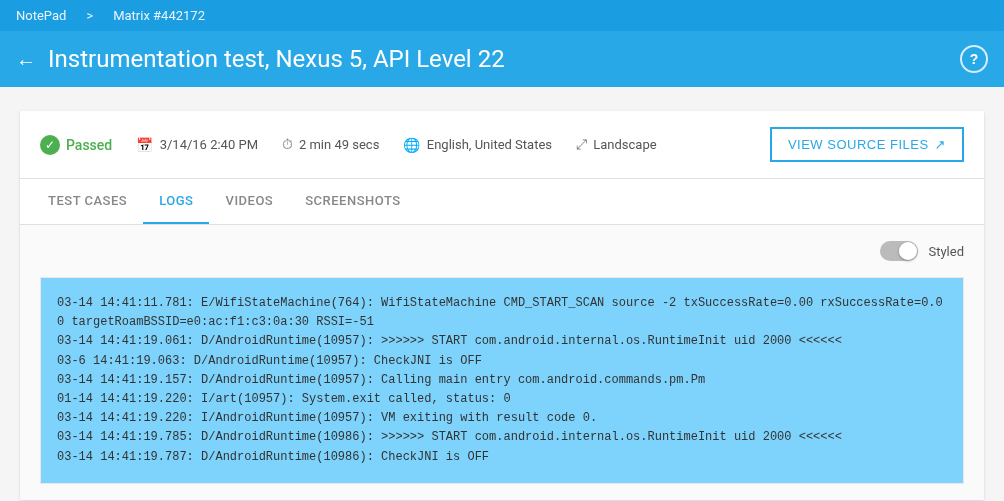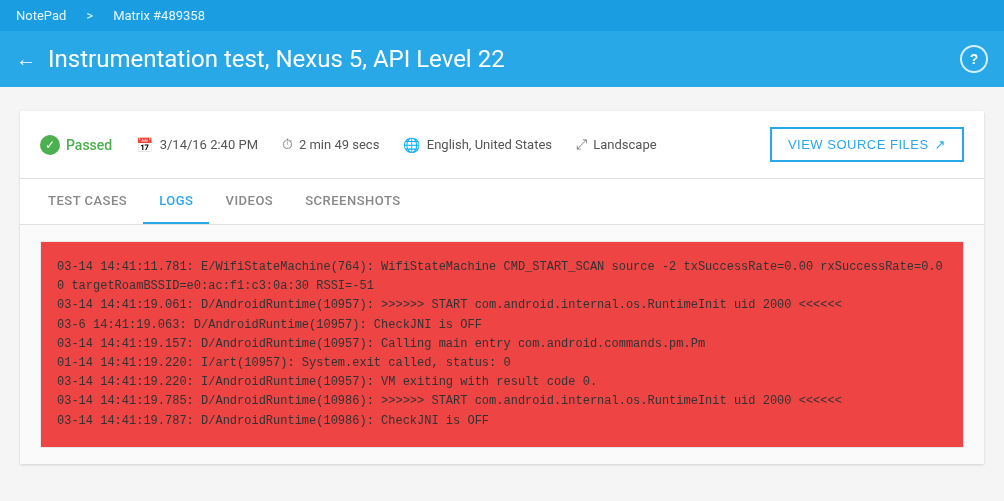--- a/index.html
+++ b/index.html
@@ -174,33 +174,33 @@
     }
     .styled-label {
       color: #555;
       font-size: 13px;
     }
     .log-content {
       font-family: 'Courier New', monospace;
       font-size: 12px;
       color: #333;
       line-height: 1.6;
-      background: #ef4444;
+      background: #7dd3fc;
       padding: 16px;
       border: 1px solid #e8e8e8;
     }
     .log-line { white-space: pre-wrap; word-break: break-all; }
   </style>
 </head>
 <body>
 
 <div class="top-nav">
   <span>NotePad</span>
   <span>&gt;</span>
-  <span>Matrix #489358</span>
+  <span>Matrix #442172</span>
 </div>
 
 <div class="header-bar">
   <div class="header-left">
     <button class="back-btn">←</button>
     <span class="header-title">Instrumentation test, Nexus 5, API Level 22</span>
   </div>
   <button class="help-btn">?</button>
 </div>
 
@@ -239,20 +239,26 @@
   </div>
 
   <div class="tabs-row">
     <div class="tab">TEST CASES</div>
     <div class="tab active">LOGS</div>
     <div class="tab">VIDEOS</div>
     <div class="tab">SCREENSHOTS</div>
   </div>
 
   <div class="logs-area">
+    <div class="logs-controls">
+      <div class="toggle-switch">
+        <div class="toggle-knob"></div>
+      </div>
+      <span class="styled-label">Styled</span>
+    </div>
     <div class="log-content" id="log-lines">
         <div class="log-line">03-14 14:41:11.781: E/WifiStateMachine(764): WifiStateMachine CMD_START_SCAN source -2 txSuccessRate=0.00 rxSuccessRate=0.00 targetRoamBSSID=e0:ac:f1:c3:0a:30 RSSI=-51</div>
         <div class="log-line">03-14 14:41:19.061: D/AndroidRuntime(10957): &gt;&gt;&gt;&gt;&gt;&gt; START com.android.internal.os.RuntimeInit uid 2000 &lt;&lt;&lt;&lt;&lt;&lt;</div>
         <div class="log-line">03-6 14:41:19.063: D/AndroidRuntime(10957): CheckJNI is OFF</div>
         <div class="log-line">03-14 14:41:19.157: D/AndroidRuntime(10957): Calling main entry com.android.commands.pm.Pm</div>
         <div class="log-line">01-14 14:41:19.220: I/art(10957): System.exit called, status: 0</div>
         <div class="log-line">03-14 14:41:19.220: I/AndroidRuntime(10957): VM exiting with result code 0.</div>
         <div class="log-line">03-14 14:41:19.785: D/AndroidRuntime(10986): &gt;&gt;&gt;&gt;&gt;&gt; START com.android.internal.os.RuntimeInit uid 2000 &lt;&lt;&lt;&lt;&lt;&lt;</div>
         <div class="log-line">03-14 14:41:19.787: D/AndroidRuntime(10986): CheckJNI is OFF</div>
       </div>

